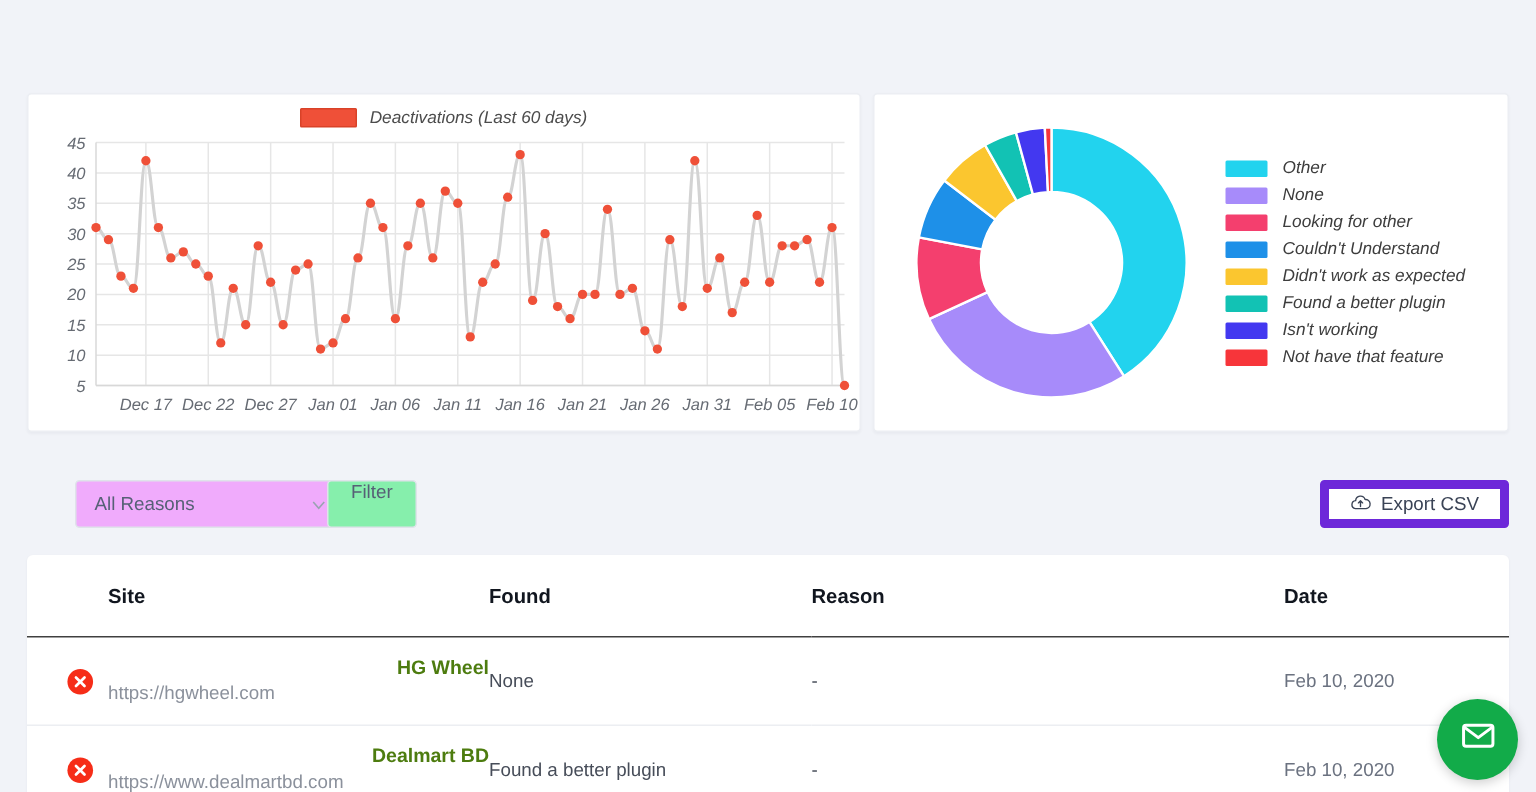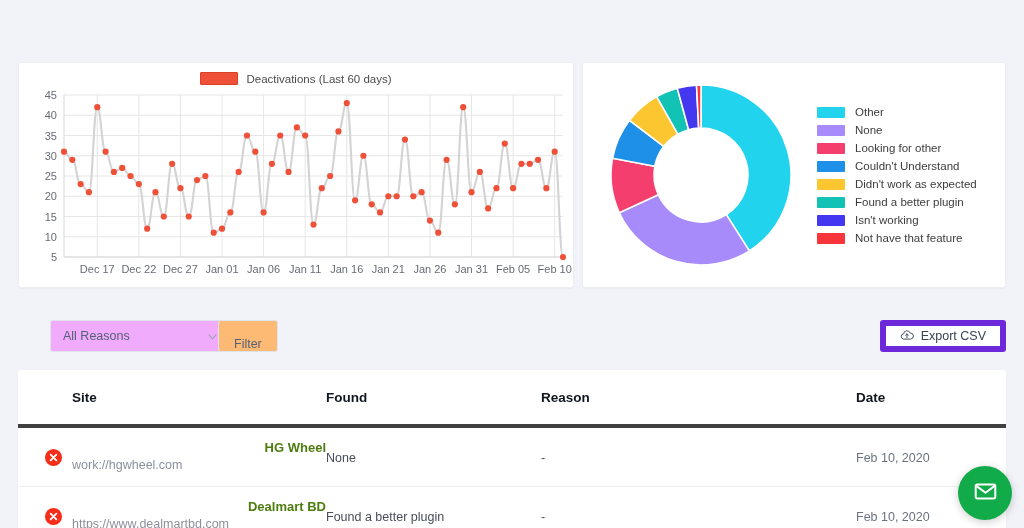--- a/index.html
+++ b/index.html
@@ -27,20 +27,21 @@
     letter-spacing: .1px;
   }
 
   
   .cards-row {
     position: absolute;
     left: 18px; top: 62px;
     width: 988px; height: 226px;
     display: flex;
     gap: 8px;
+    font-style: italic;
   }
   .card {
     background: #ffffff;
     border-radius: 3px;
     border: 1px solid #eceef3;
     box-shadow: 0 1px 2px rgba(20,30,60,.04);
     position: relative;
   }
   .card-line { width: 556px; }
   .card-donut { flex: 1; }
@@ -131,24 +132,24 @@
   }
   .chev {
     width: 11px; height: 11px;
     display: block;
   }
   .filter-btn {
     position: absolute;
     left: 200px; top: 0;
     height: 32px;
     padding: 0 15px;
-    background: #fdba74;
+    background: #86efac;
     border: 1px solid #dfe3ea;
     border-radius: 3px;
-    display: flex; align-items: flex-end;
+    display: flex; align-items: flex-start;
     font-size: 12.5px;
     color: #566076;
   }
   .export-btn {
     position: absolute;
     right: 0; top: 0;
     height: 32px;
     padding: 0 14px;
     background: #fff;
     border: 6px solid #6d28d9;
@@ -168,21 +169,21 @@
     box-shadow: 0 1px 2px rgba(20,30,60,.05);
     overflow: hidden;
   }
   table { width: 100%; border-collapse: collapse; }
   th {
     text-align: left;
     font-size: 13.5px;
     color: #11161f;
     font-weight: 600;
     padding: 20px 0 19px 0;
-    border-bottom: 4px solid #404040;
+    border-bottom: 1px solid #404040;
   }
   td {
     padding: 12px 0;
     border-bottom: 1px solid #eceef2;
     vertical-align: middle;
   }
   .col-icon { width: 54px; padding-left: 26px; }
   .col-site { width: 254px; }
   .col-type { width: 215px; }
   .col-reason { width: 315px; }
@@ -435,21 +436,21 @@
         </tr>
       </thead>
       <tbody id="tableBody">
           <tr>
             <td class="col-icon"><span><svg class="xcircle" viewBox="0 0 20 20">
                   <circle cx="10" cy="10" r="9" fill="#f62d18"></circle>
                   <path d="M7 7 L13 13 M13 7 L7 13" stroke="#fff" stroke-width="1.9" stroke-linecap="round"></path>
                 </svg></span></td>
             <td class="col-site">
               <div class="site-name">HG Wheel</div>
-              <div class="site-url">work://hgwheel.com</div>
+              <div class="site-url">https://hgwheel.com</div>
             </td>
             <td class="col-type"><span class="cell-text">None</span></td>
             <td class="col-reason"><span class="cell-text">-</span></td>
             <td class="col-date"><span class="cell-muted">Feb 10, 2020</span></td>
           </tr>
           <tr>
             <td class="col-icon"><span><svg class="xcircle" viewBox="0 0 20 20">
                   <circle cx="10" cy="10" r="9" fill="#f62d18"></circle>
                   <path d="M7 7 L13 13 M13 7 L7 13" stroke="#fff" stroke-width="1.9" stroke-linecap="round"></path>
                 </svg></span></td>

